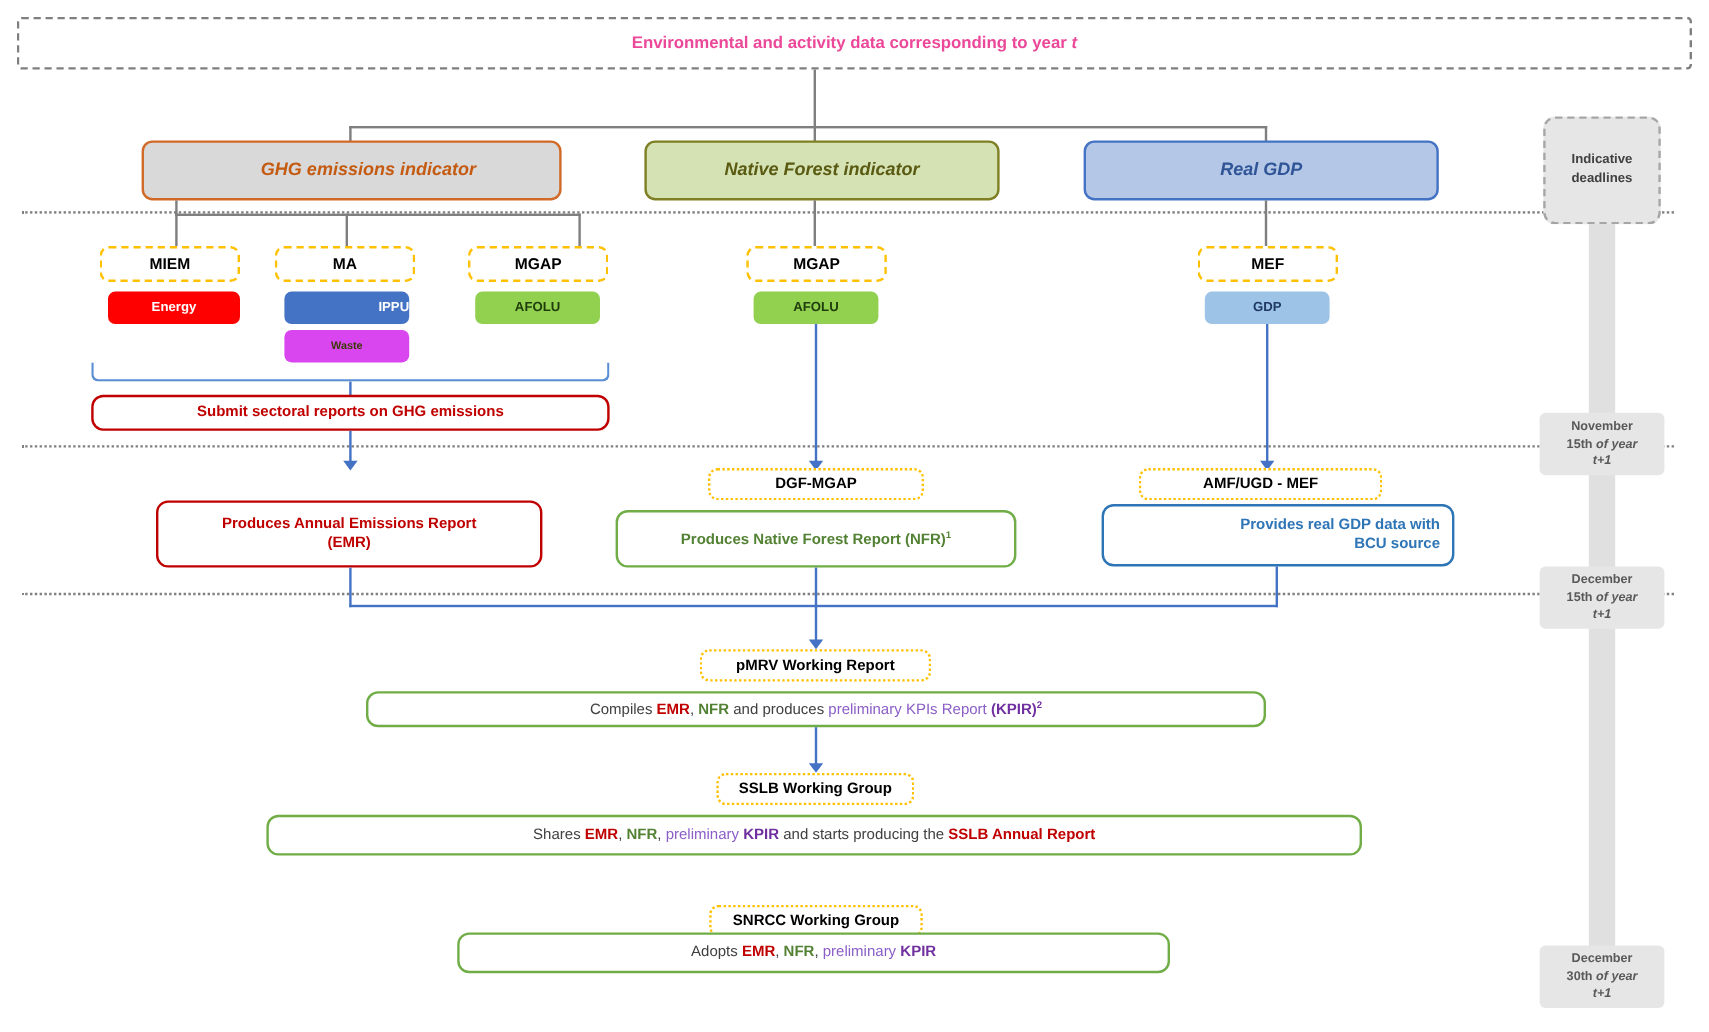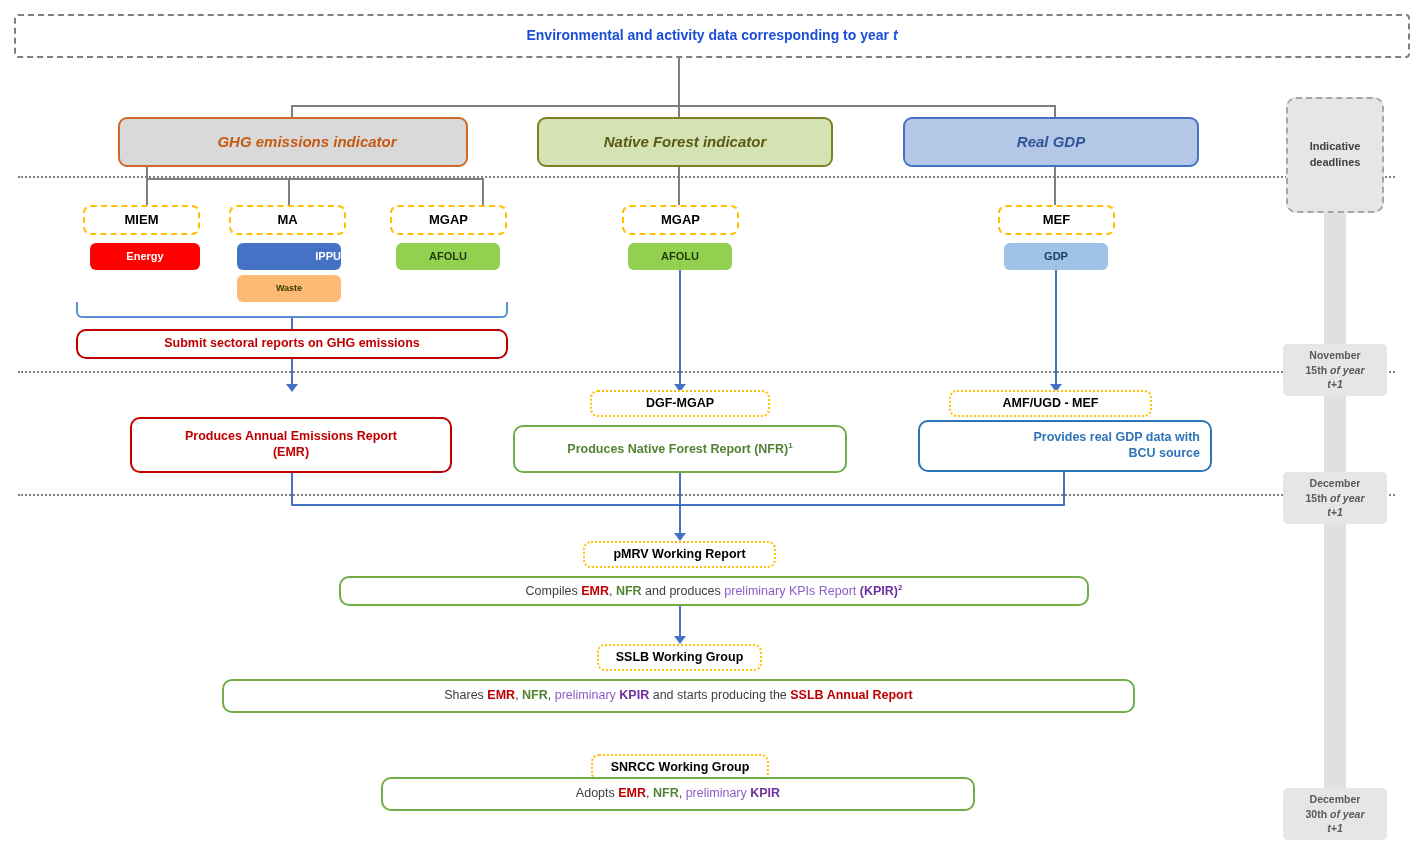--- a/index.html
+++ b/index.html
@@ -21,21 +21,21 @@
     display:flex;align-items:center;justify-content:center;
     text-align:center;
     border-radius:7px;
     line-height:1.25;
   }
 
   
   .banner{
     border:2px dashed #7f7f7f;
     border-radius:4px;
-    color:#1d4ed8;
+    color:#ec4899;
     font-size:14px;
     font-weight:bold;
     background:#fff;
   }
   .banner i{font-style:italic;}
 
   
   .indicator{
     font-size:15px;
     font-weight:bold;
@@ -61,21 +61,21 @@
   
   .chip{
     border-radius:6px;
     font-size:11px;
     font-weight:bold;
     color:#ffffff;
     border:none;
   }
   .chip-energy{background:#ff0000;}
   .chip-ippu{background:#4472c4;justify-content:flex-end;}
-  .chip-waste{background:#fdba74;color:#3a3a00;font-size:9px;text-align:center;}
+  .chip-waste{background:#d946ef;color:#3a3a00;font-size:9px;text-align:center;}
   .chip-afolu{background:#92d050;color:#1f3d0c;}
   .chip-gdp{background:#9dc3e6;color:#1f3864;}
 
   
   .wg{
     background:#ffffff;
     border:2px dotted #ffc000;
     border-radius:8px;
     color:#000000;
     font-size:12.5px;
@@ -256,21 +256,21 @@
   <div class="abs vline-blue" style="left:1063px;top:472px;width:2px;height:34px;"></div>
   <div class="abs hline-blue" style="left:679px;top:504px;width:386px;height:2px;"></div>
 
   <div class="abs vline-blue" style="left:679px;top:473px;width:2px;height:62px;"></div>
   <div class="abs" style="left:674px;top:533px;width:0;height:0;border-left:6px solid transparent;border-right:6px solid transparent;border-top:8px solid #4472c4;"></div>
 
   <div class="abs node wg" style="left:583px;top:541px;width:193px;height:27px;">
     <span>pMRV Working Report</span>
   </div>
 
-  <div class="abs node outcome out-mixed" style="left:305px;top:576px;width:750px;height:30px;font-weight:normal;margin-left:34px;">
+  <div class="abs node outcome out-mixed" style="left:305px;top:576px;width:750px;height:30px;font-weight:normal;">
     <span>
       <span class="t-gray" style="font-weight:normal;">Compiles </span><span class="t-red">EMR</span><span class="t-gray" style="font-weight:normal;">, </span><span class="t-green">NFR</span><span class="t-gray" style="font-weight:normal;"> and produces </span><span class="t-purple-light" style="font-weight:normal;">preliminary KPIs Report </span><span class="t-purple">(KPIR)</span><sup class="t-purple">2</sup>
     </span>
   </div>
 
   <div class="abs vline-blue" style="left:679px;top:606px;width:2px;height:34px;"></div>
   <div class="abs" style="left:674px;top:636px;width:0;height:0;border-left:6px solid transparent;border-right:6px solid transparent;border-top:8px solid #4472c4;"></div>
 
   <div class="abs node wg" style="left:597px;top:644px;width:165px;height:27px;">
     <span>SSLB Working Group</span>
@@ -287,21 +287,21 @@
   </div>
 
   <div class="abs node outcome out-mixed" style="left:381px;top:777px;width:594px;height:34px;font-weight:normal;">
     <span>
       <span class="t-gray" style="font-weight:normal;">Adopts </span><span class="t-red">EMR</span><span class="t-gray" style="font-weight:normal;">, </span><span class="t-green">NFR</span><span class="t-gray" style="font-weight:normal;">, </span><span class="t-purple-light" style="font-weight:normal;">preliminary </span><span class="t-purple">KPIR</span>
     </span>
   </div>
 
   <div class="abs dl-rail" style="left:1324px;top:150px;width:22px;height:680px;"></div>
 
-  <div class="abs node dl-head" style="left:1286px;top:97px;width:98px;height:116px;flex-direction:column;">
+  <div class="abs node dl-head" style="left:1286px;top:97px;width:98px;height:90px;flex-direction:column;">
     <span>Indicative</span>
     <span>deadlines</span>
   </div>
 
   <div class="abs node dl-mark" style="left:1283px;top:344px;width:104px;height:52px;flex-direction:column;">
     <span>November</span>
     <span>15th <i>of year</i></span>
     <span><i>t+1</i></span>
   </div>
 

